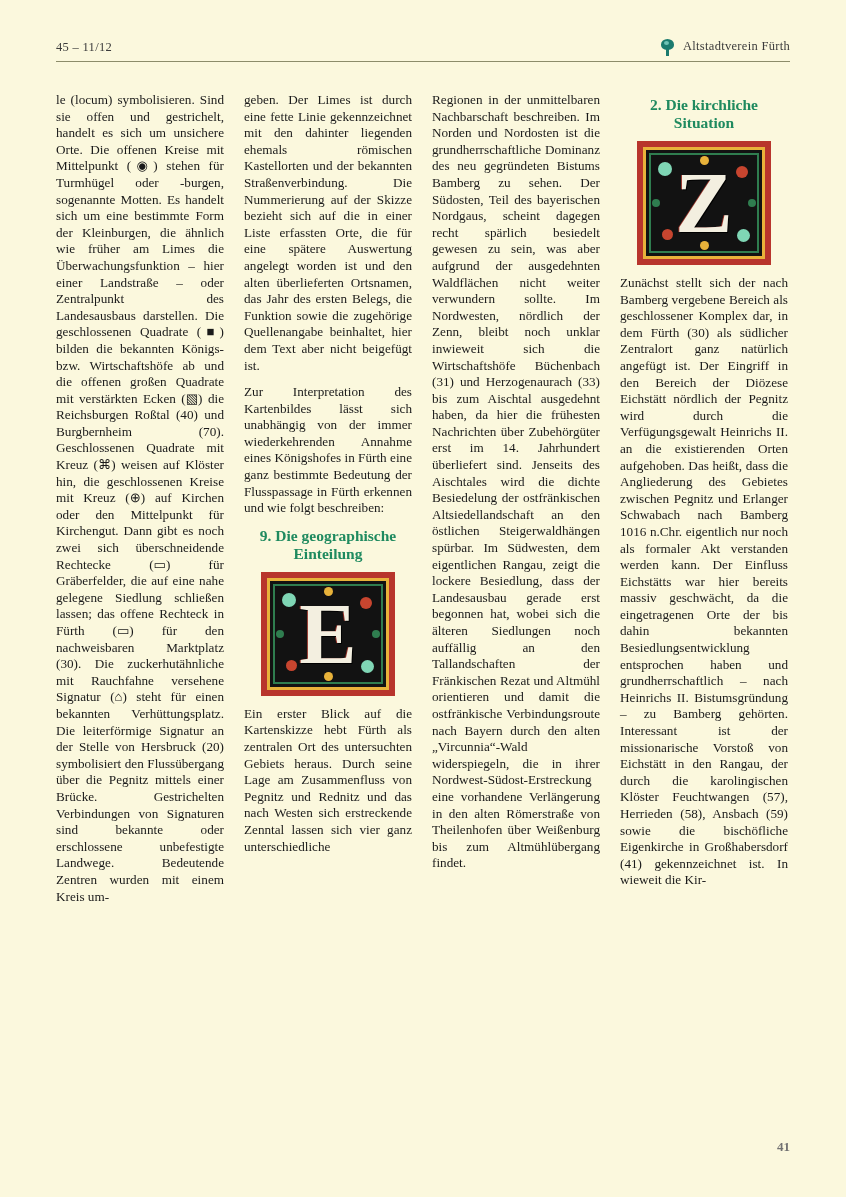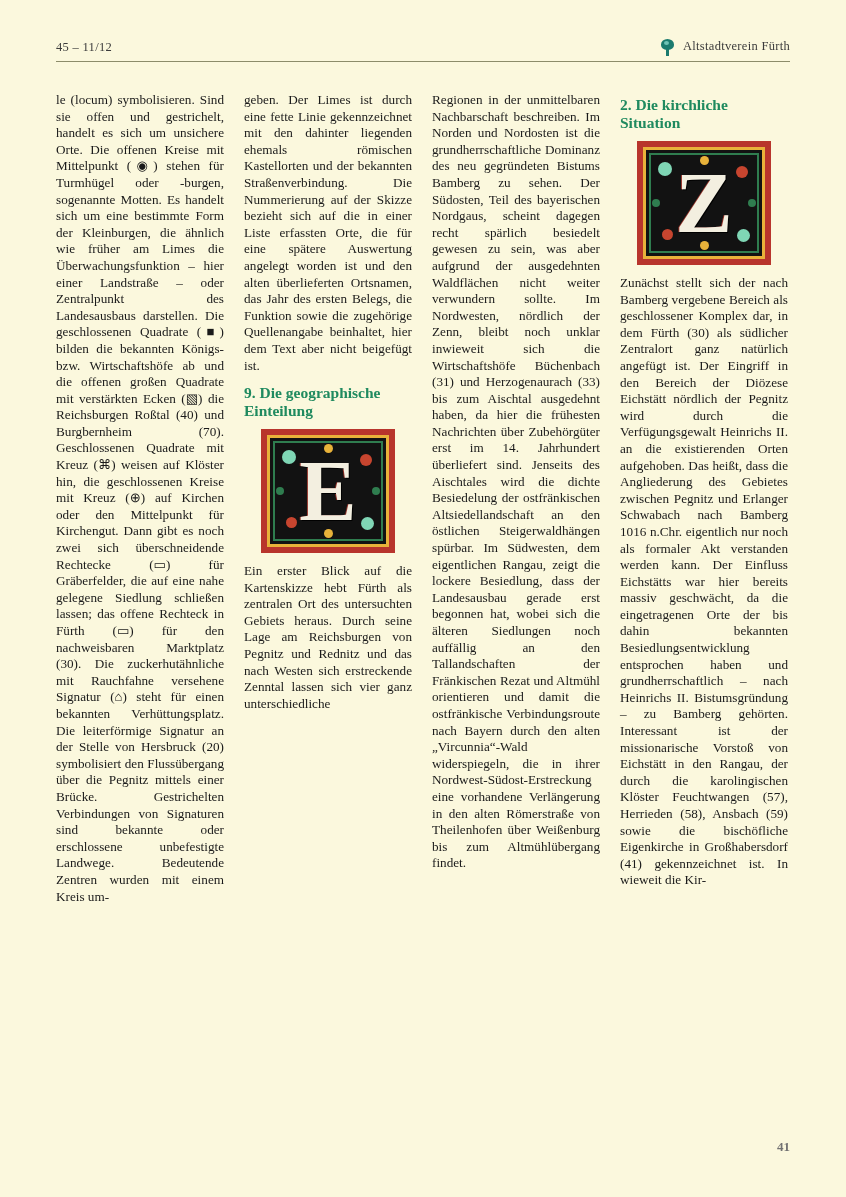--- a/index.html
+++ b/index.html
@@ -111,21 +111,21 @@
   }
   .col p.last { margin-bottom: 0; }
 
   h2.section {
     color: #1f8a5f;
     font-family: "Liberation Serif", serif;
     font-weight: bold;
     font-size: 15.5px;
     line-height: 18px;
     margin: 0 0 9px 0;
-    text-align: left;
+    text-align: center;
   }
   h2.section.mt { margin-top: 4px; }
 
   
   .initial {
     width: 134px;
     height: 124px;
     margin: 2px auto 10px auto;
     position: relative;
     background: #b8352c;
@@ -200,35 +200,36 @@
   <div class="header-rule"></div>
 
   <div class="cols">
 
     <div class="col">
       <p class="last">le (locum) symbolisieren. Sind sie offen und gestrichelt, handelt es sich um unsichere Orte. Die offenen Kreise mit Mittelpunkt (◉) stehen für Turmhügel oder -burgen, sogenannte Motten. Es handelt sich um eine bestimmte Form der Kleinburgen, die ähnlich wie früher am Limes die Überwachungsfunktion – hier einer Landstraße – oder Zentralpunkt des Landesausbaus darstellen. Die geschlossenen Quadrate (■) bilden die bekannten Königs- bzw. Wirtschaftshöfe ab und die offenen großen Quadrate mit verstärkten Ecken (▧) die Reichsburgen Roßtal (40) und Burgbernheim (70). Geschlossenen Quadrate mit Kreuz (⌘) weisen auf Klöster hin, die geschlossenen Kreise mit Kreuz (⊕) auf Kirchen oder den Mittelpunkt für Kirchengut. Dann gibt es noch zwei sich überschneidende Rechtecke (▭) für Gräberfelder, die auf eine nahe gelegene Siedlung schließen lassen; das offene Rechteck in Fürth (▭) für den nachweisbaren Marktplatz (30). Die zuckerhutähnliche mit Rauchfahne versehene Signatur (⌂) steht für einen bekannten Verhüttungsplatz. Die leiterförmige Signatur an der Stelle von Hersbruck (20) symbolisiert den Flussübergang über die Pegnitz mittels einer Brücke. Gestrichelten Verbindungen von Signaturen sind bekannte oder erschlossene unbefestigte Landwege. Bedeutende Zentren wurden mit einem Kreis um-</p>
     </div>
 
     <div class="col">
       <p>geben. Der Limes ist durch eine fette Linie gekennzeichnet mit den dahinter liegenden ehemals römischen Kastellorten und der bekannten Straßenverbindung. Die Nummerierung auf der Skizze bezieht sich auf die in einer Liste erfassten Orte, die für eine spätere Auswertung angelegt worden ist und den alten überlieferten Ortsnamen, das Jahr des ersten Belegs, die Funktion sowie die zugehörige Quellenangabe beinhaltet, hier dem Text aber nicht beigefügt ist.</p>
+      <p>Zur Interpretation des Kartenbildes lässt sich unabhängig von der immer wiederkehrenden Annahme eines Königshofes in Fürth eine ganz bestimmte Bedeutung der Flusspassage in Fürth erkennen und wie folgt beschreiben:</p>
       <h2 class="section">9. Die geographische Einteilung</h2>
       <div class="initial">
         <div class="inner">
           <span class="deco d1"></span>
             <span class="deco d2"></span>
           <span class="deco d3"></span>
             <span class="deco d4"></span>
           <span class="deco d5"></span>
             <span class="deco d6"></span>
           <span class="deco d7"></span>
             <span class="deco d8"></span>
           <div class="glyph">E</div>
         </div>
       </div>
-      <p class="last">Ein erster Blick auf die Kartenskizze hebt Fürth als zentralen Ort des untersuchten Gebiets heraus. Durch seine Lage am Reichsburgen von Pegnitz und Rednitz und das nach Westen sich erstreckende Zenntal lassen sich vier ganz unterschiedliche</p>
+      <p class="last">Ein erster Blick auf die Kartenskizze hebt Fürth als zentralen Ort des untersuchten Gebiets heraus. Durch seine Lage am Zusammenfluss von Pegnitz und Rednitz und das nach Westen sich erstreckende Zenntal lassen sich vier ganz unterschiedliche</p>
     </div>
 
     <div class="col">
       <p class="last">Regionen in der unmittelbaren Nachbarschaft beschreiben. Im Norden und Nordosten ist die grundherrschaftliche Dominanz des neu gegründeten Bistums Bamberg zu sehen. Der Südosten, Teil des bayerischen Nordgaus, scheint dagegen recht spärlich besiedelt gewesen zu sein, was aber aufgrund der ausgedehnten Waldflächen nicht weiter verwundern sollte. Im Nordwesten, nördlich der Zenn, bleibt noch unklar inwieweit sich die Wirtschaftshöfe Büchenbach (31) und Herzogenaurach (33) bis zum Aischtal ausgedehnt haben, da hier die frühesten Nachrichten über Zubehörgüter erst im 14. Jahrhundert überliefert sind. Jenseits des Aischtales wird die dichte Besiedelung der ostfränkischen Altsiedellandschaft an den östlichen Steigerwaldhängen spürbar. Im Südwesten, dem eigentlichen Rangau, zeigt die lockere Besiedlung, dass der Landesausbau gerade erst begonnen hat, wobei sich die älteren Siedlungen noch auffällig an den Tallandschaften der Fränkischen Rezat und Altmühl orientieren und damit die ostfränkische Verbindungsroute nach Bayern durch den alten „Vircunnia“-Wald widerspiegeln, die in ihrer Nordwest-Südost-Erstreckung eine vorhandene Verlängerung in den alten Römerstraße von Theilenhofen über Weißenburg bis zum Altmühlübergang findet.</p>
     </div>
 
     <div class="col">
       <h2 class="section mt">2. Die kirchliche Situation</h2>
       <div class="initial">
         <div class="inner">

